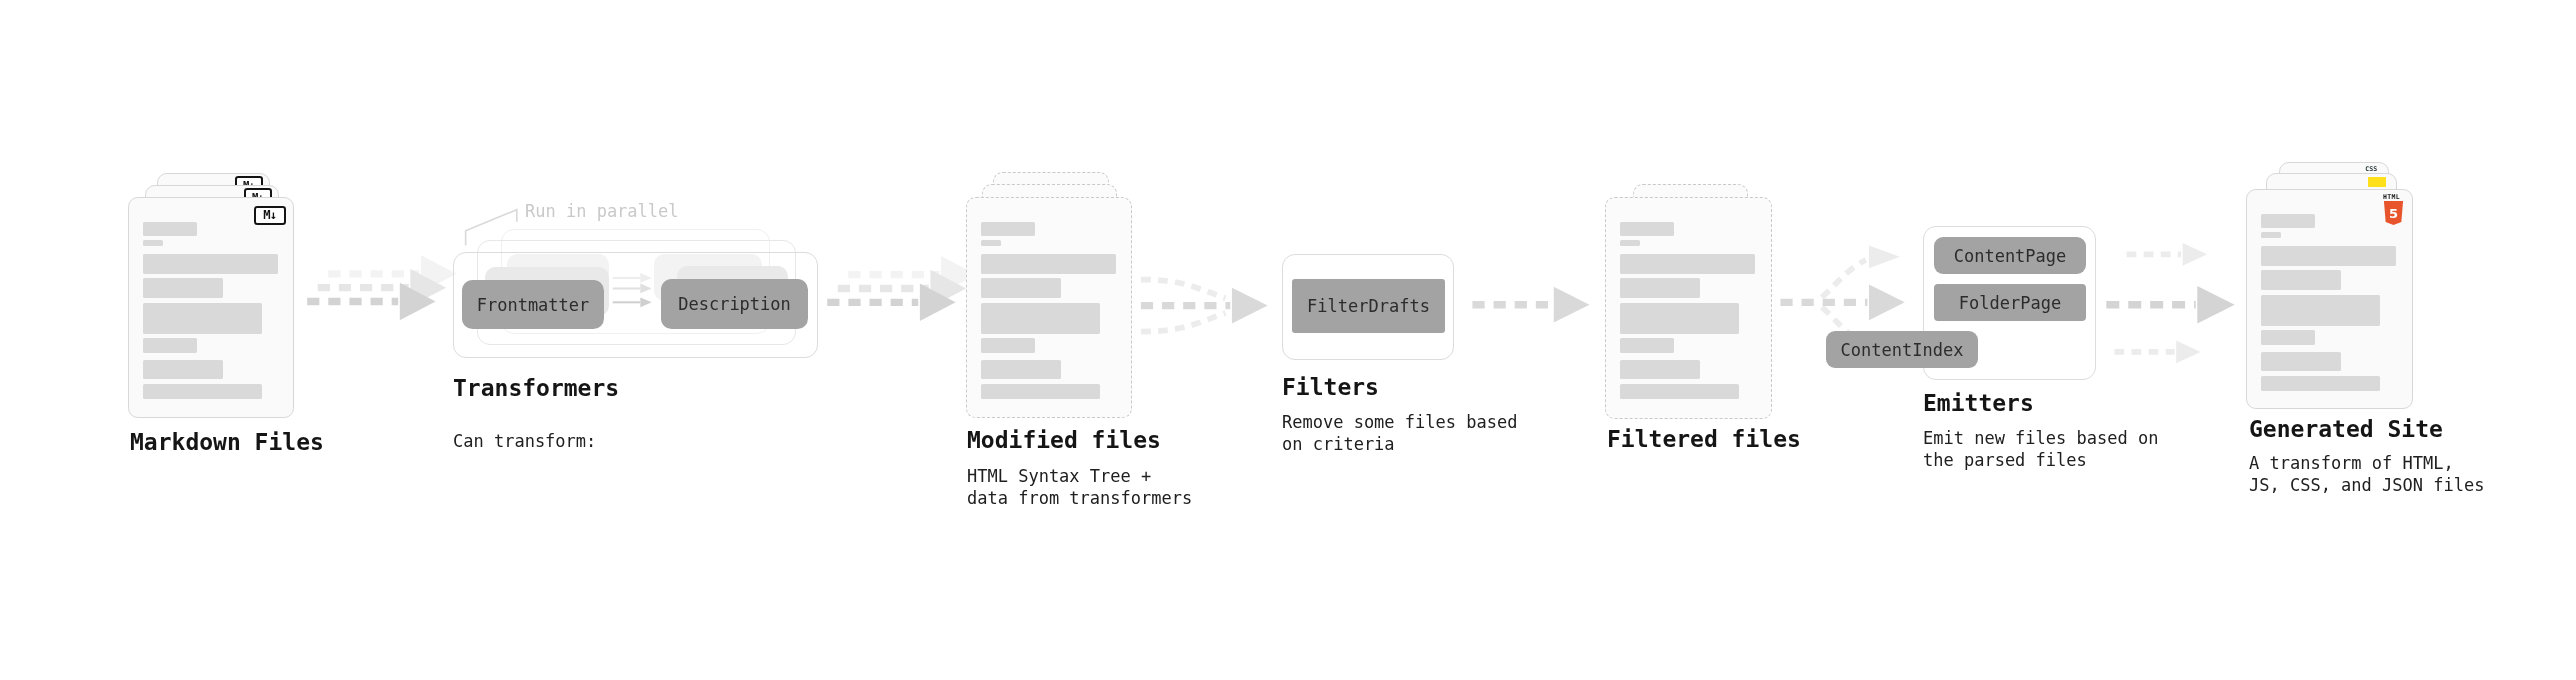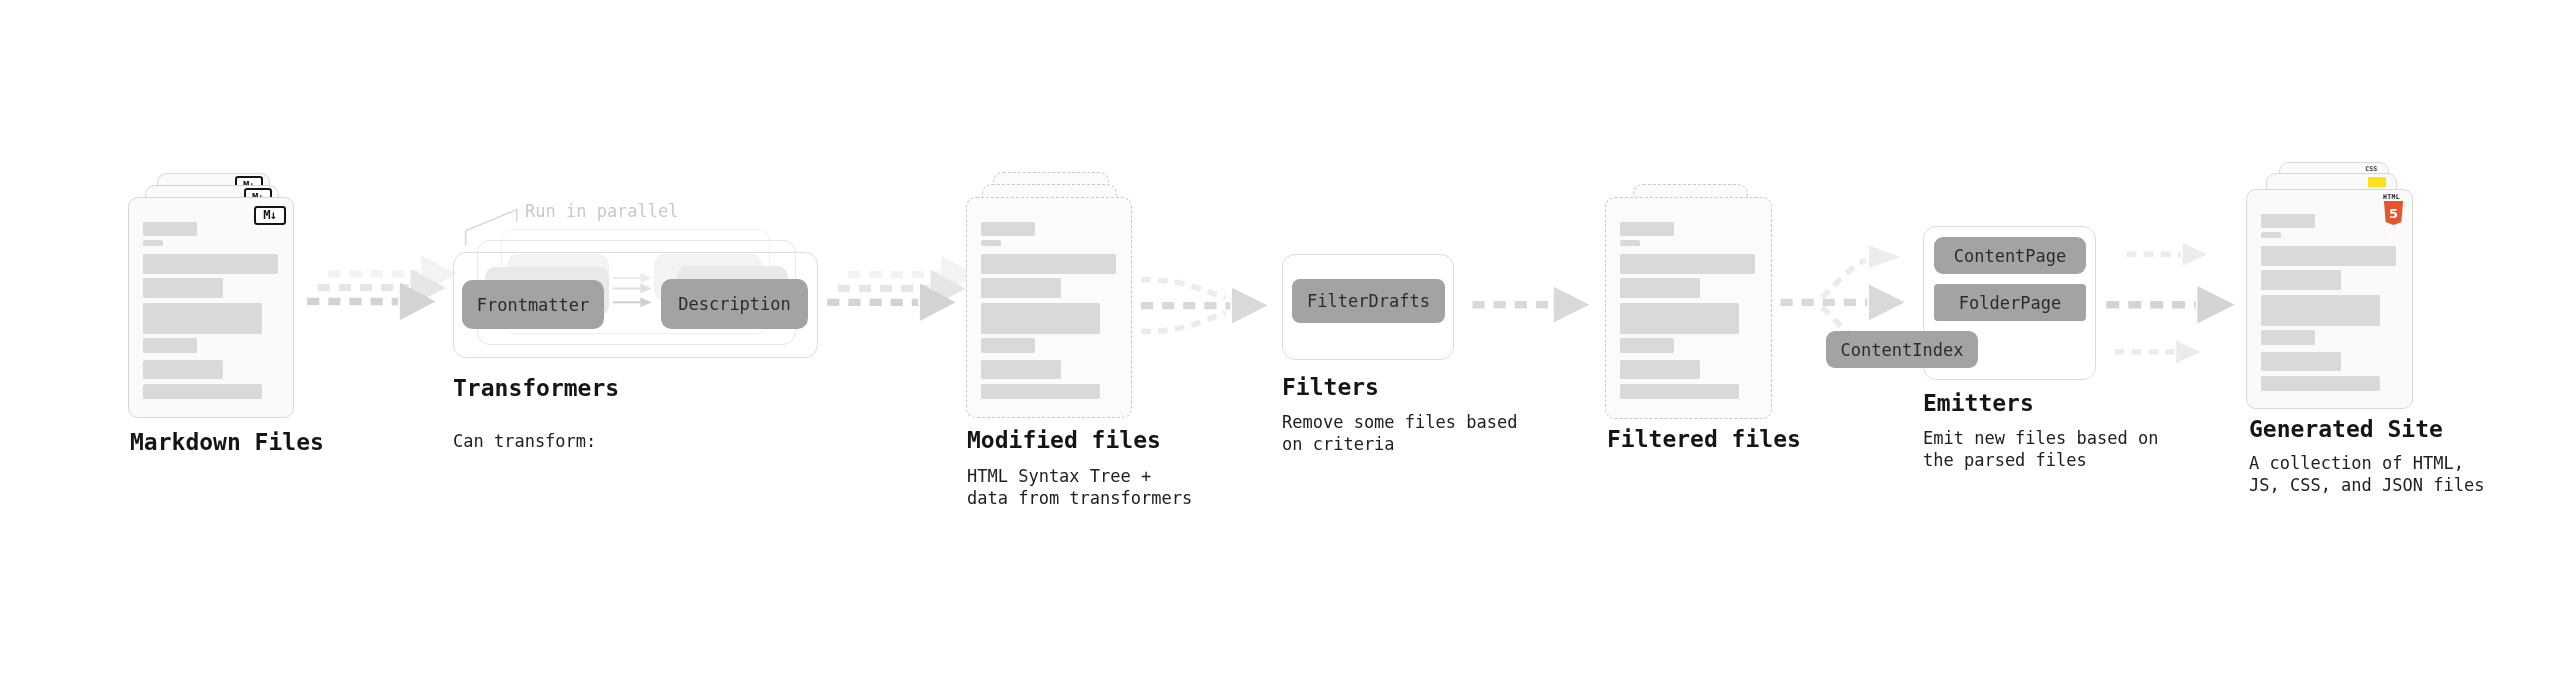--- a/index.html
+++ b/index.html
@@ -180,21 +180,21 @@
       <div class="bar b7"></div>
       <div class="bar b8"></div>
     </div>
     <div class="h1" style="left:967px;top:427px">Modified files</div>
     <div class="desc" style="left:967px;top:465px">HTML Syntax Tree +
 data from transformers</div>
   </div>
 
   <div>
     <div class="obox" style="left:1282px;top:254px;width:172px;height:106px"></div>
-    <div class="pill" style="left:1292px;top:279px;width:153px;height:44px;border-radius:8px">FilterDrafts</div>
+    <div class="pill" style="left:1292px;top:279px;width:153px;height:54px;border-radius:3px">FilterDrafts</div>
     <div class="h1" style="left:1282px;top:374px">Filters</div>
     <div class="desc" style="left:1282px;top:411px">Remove some files based
 on criteria</div>
   </div>
 
   <div>
     <div class="card dashed z2" style="left:1633px;top:184px;width:115px;height:42px"></div>
     <div class="card dashed z3" style="left:1605px;top:197px;width:167px;height:222px">
       <div class="bar b1"></div>
       <div class="bar b2"></div>
@@ -239,18 +239,18 @@
       <div class="bar b1"></div>
       <div class="bar b2"></div>
       <div class="bar b3"></div>
       <div class="bar b4"></div>
       <div class="bar b5"></div>
       <div class="bar b6"></div>
       <div class="bar b7"></div>
       <div class="bar b8"></div>
     </div>
     <div class="h1" style="left:2249px;top:416px">Generated Site</div>
-    <div class="desc" style="left:2249px;top:452px">A collection of HTML,
+    <div class="desc" style="left:2249px;top:452px">A transform of HTML,
 JS, CSS, and JSON files</div>
   </div>
 
 </div>
 
 
 </body></html>

